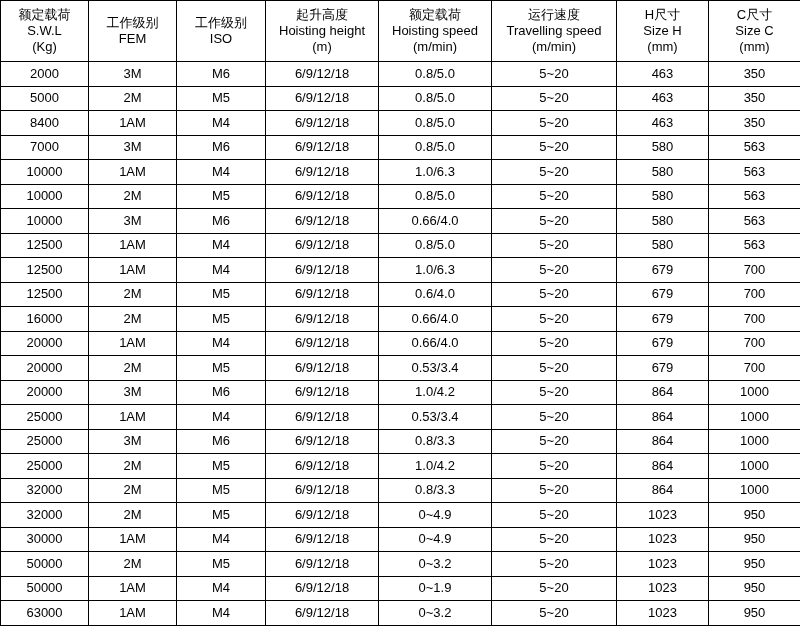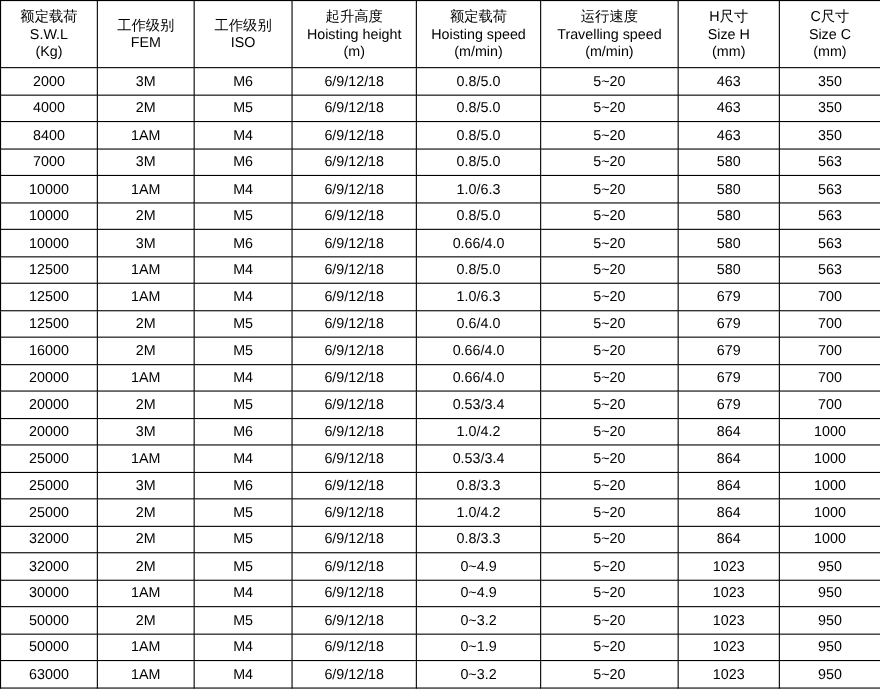--- a/index.html
+++ b/index.html
@@ -113,21 +113,21 @@
         <td>2000</td>
         <td>3M</td>
         <td>M6</td>
         <td>6/9/12/18</td>
         <td>0.8/5.0</td>
         <td>5~20</td>
         <td>463</td>
         <td>350</td>
       </tr>
       <tr>
-        <td>4000</td>
+        <td>5000</td>
         <td>2M</td>
         <td>M5</td>
         <td>6/9/12/18</td>
         <td>0.8/5.0</td>
         <td>5~20</td>
         <td>463</td>
         <td>350</td>
       </tr>
       <tr>
         <td>8400</td>

